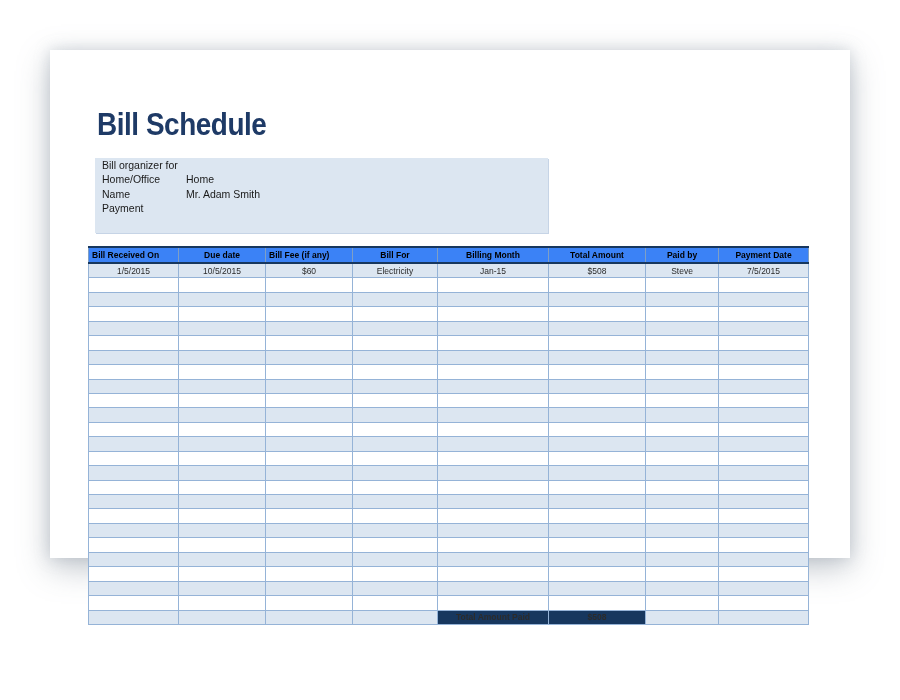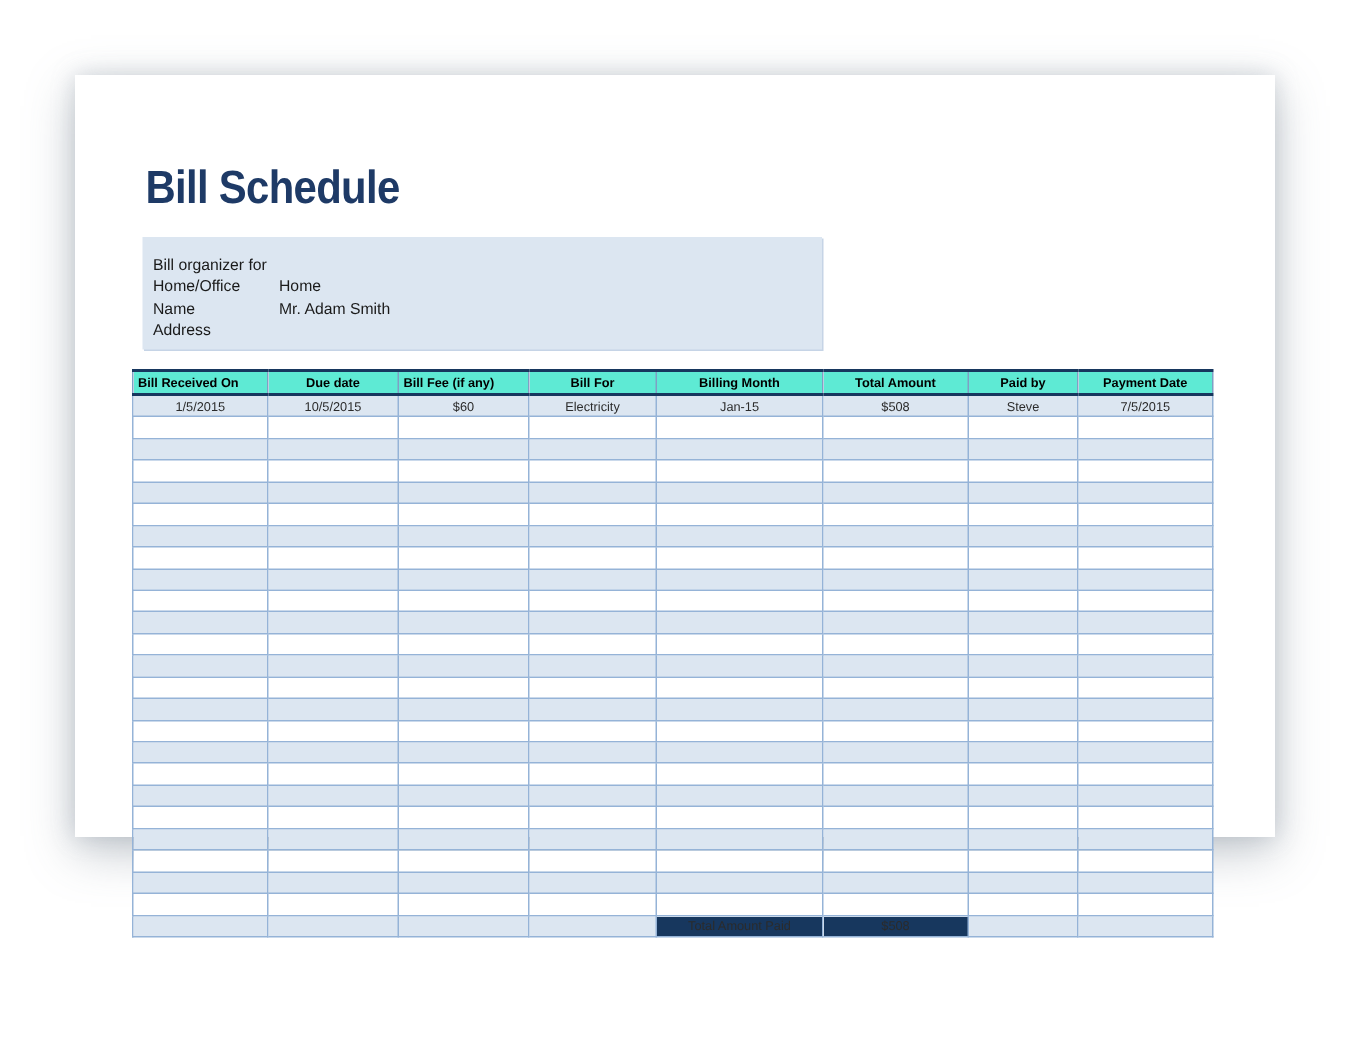--- a/index.html
+++ b/index.html
@@ -33,21 +33,21 @@
     white-space: nowrap;
   }
   .info-box {
     position: absolute;
     left: 45px; top: 108px;
     width: 453px; height: 75px;
     background: #dce6f1;
     box-shadow: 1px 1px 0 #c6d4e6;
     font-size: 10.5px;
     color: #1a1a1a;
-    padding-top: 12px;
+    padding-top: 0;
     box-sizing: border-box;
   }
   .info-row {
     display: flex;
     line-height: 14.4px;
     padding-left: 7px;
   }
   .info-label { width: 84px; flex: 0 0 84px; }
   .info-value { flex: 1; }
   .table-wrap {
@@ -58,21 +58,21 @@
     border-collapse: collapse;
     table-layout: fixed;
     width: 720px;
     border: 1px solid #7f9fc4;
   }
   table.bill-table th {
     height: 14px;
     font-size: 8.5px;
     font-weight: bold;
     color: #000000;
-    background: #5eead4;
+    background: #3b82f6;
     border: 1px solid #7f9fc4;
     border-top: 2.5px solid #17375e;
     border-bottom: 2px solid #17375e;
     padding: 0 3px;
     overflow: hidden;
     white-space: nowrap;
   }
   table.bill-table td {
     height: 13.45px;
     font-size: 8.5px;
@@ -83,21 +83,21 @@
     overflow: hidden;
     white-space: nowrap;
   }
   tr.r-blue td { background: #dce6f1; }
   tr.r-white td { background: #ffffff; }
   .al-left { text-align: left; }
   .al-center { text-align: center; }
   td.cell-dark {
     background: #17375e !important;
     color: #ffffff;
-    font-weight: normal;
+    font-weight: bold;
     border-color: #17375e;
     margin-top: 20px;
   }
   td.total-label {
     text-align: left;
     font-size: 9.5px;
     padding-left: 4px;
   }
   td.total-value {
     text-align: right;
@@ -119,21 +119,21 @@
       </div>
       <div class="info-row">
         <span class="info-label">Home/Office</span>
         <span class="info-value">Home</span>
       </div>
       <div class="info-row">
         <span class="info-label">Name</span>
         <span class="info-value">Mr. Adam Smith</span>
       </div>
       <div class="info-row">
-        <span class="info-label">Address</span>
+        <span class="info-label">Payment</span>
       </div>
     </div>
 
     <div class="table-wrap">
         <table class="bill-table">
           <colgroup>
             <col style="width: 90px;">
             <col style="width: 87px;">
             <col style="width: 87px;">
             <col style="width: 85px;">

